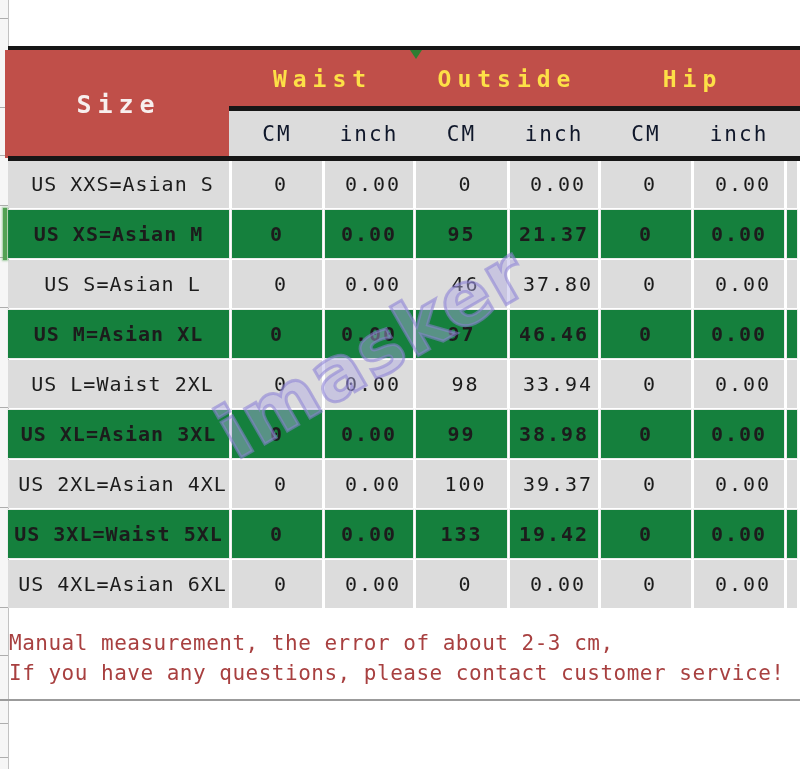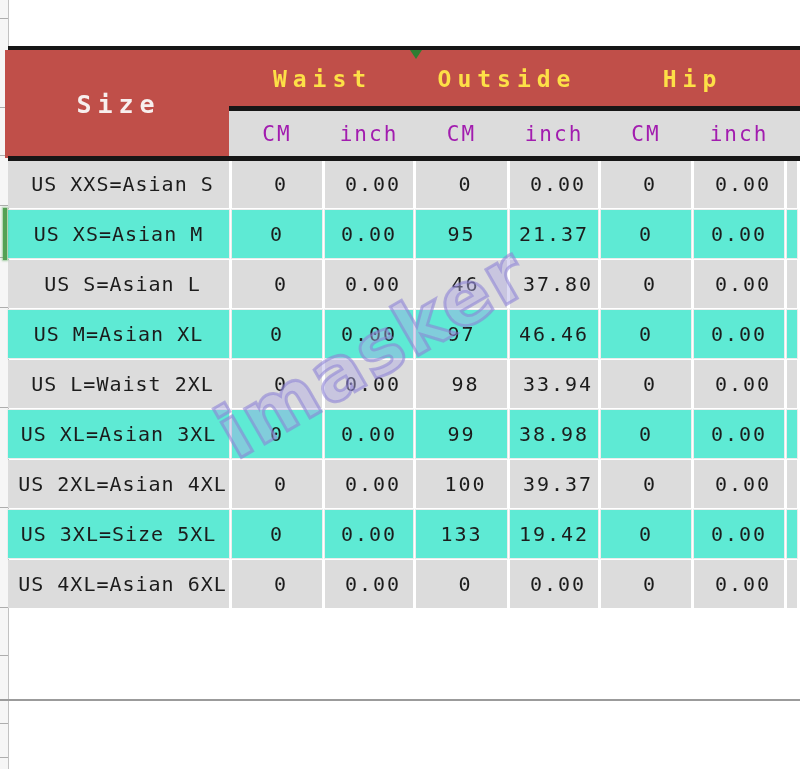--- a/index.html
+++ b/index.html
@@ -26,27 +26,27 @@
   .size-head{
     background:var(--header-red);color:#f7efee;font-size:25px;font-weight:bold;letter-spacing:6px;
     box-shadow:3px 0 0 var(--header-red),-3px 0 0 var(--header-red);
   }
   .group-cell{
     background:var(--header-red);color:#fde047;font-size:23px;font-weight:bold;letter-spacing:6px;
     box-shadow:3px 0 0 var(--header-red),-3px 0 0 var(--header-red);
   }
   .unit-row td{height:48px;}
   .unit-cell{
-    background:var(--row-gray);color:#a21caf;font-size:21px;letter-spacing:2px;
+    background:var(--row-gray);color:#0f172a;font-size:21px;letter-spacing:2px;
     box-shadow:3px 0 0 var(--row-gray),-3px 0 0 var(--row-gray);
   }
   tbody td{height:48px;font-size:20px;color:#1c1c1c;letter-spacing:2px;}
   tbody td.size-cell{letter-spacing:1px;}
   tr.row-gray td{background:var(--row-gray);padding-left:8px;}
-  tr.row-white td{background:#5eead4;outline:1px solid #ececec;}
+  tr.row-white td{background:#15803d;outline:1px solid #ececec;font-weight:bold;}
   
   #row-select{position:absolute;left:3px;top:208px;width:4px;height:52px;background:var(--sel-green);box-shadow:0 0 2px 1px rgba(90,170,90,.55);z-index:4;}
   #top-marker{position:absolute;left:410px;top:50px;width:0;height:0;border-left:6px solid transparent;border-right:6px solid transparent;border-top:9px solid #2f7d32;z-index:4;}
   
   #watermark{
     position:absolute;left:372px;top:352px;z-index:5;pointer-events:none;
     transform:translate(-50%,-50%) rotate(-30deg);
     font-family:"DejaVu Sans","Liberation Sans",sans-serif;
     font-size:74px;font-weight:bold;letter-spacing:2px;
     color:rgba(255,255,255,0.14);
@@ -178,21 +178,21 @@
           <td class="size-cell">US 2XL=Asian 4XL</td>
           <td class="value-cell">0</td>
           <td class="value-cell">0.00</td>
           <td class="value-cell">100</td>
           <td class="value-cell">39.37</td>
           <td class="value-cell">0</td>
           <td class="value-cell">0.00</td>
           <td class="value-cell"></td>
         </tr>
         <tr class="row-white">
-          <td class="size-cell">US 3XL=Size 5XL</td>
+          <td class="size-cell">US 3XL=Waist 5XL</td>
           <td class="value-cell">0</td>
           <td class="value-cell">0.00</td>
           <td class="value-cell">133</td>
           <td class="value-cell">19.42</td>
           <td class="value-cell">0</td>
           <td class="value-cell">0.00</td>
           <td class="value-cell"></td>
         </tr>
         <tr class="row-gray">
           <td class="size-cell">US 4XL=Asian 6XL</td>
@@ -206,15 +206,17 @@
         </tr>
       </tbody>
   </table>
 
   <div id="row-select"></div>
   <div id="top-marker"></div>
 
   <div id="watermark">imasker</div>
 
   <div id="note">
+    <div>Manual measurement, the error of about 2-3 cm,</div>
+    <div>If you have any questions, please contact customer service!</div>
   </div>
 
 </div>
 
 </body></html>

